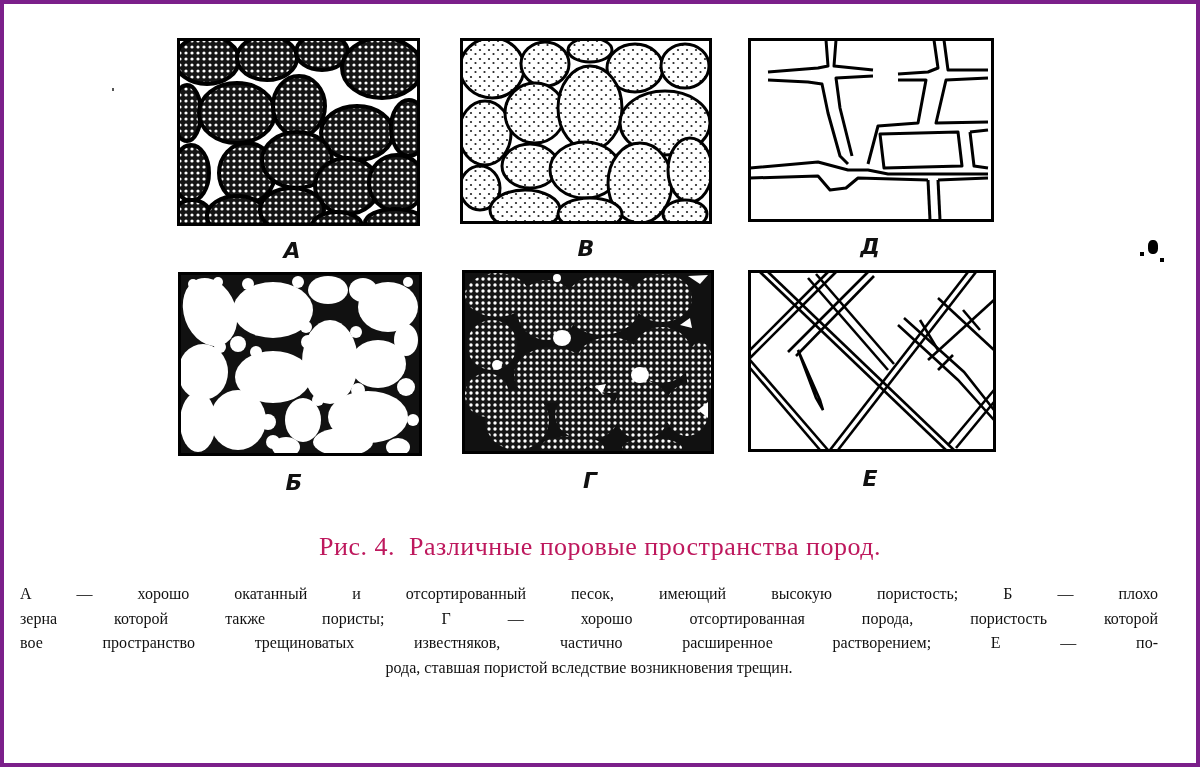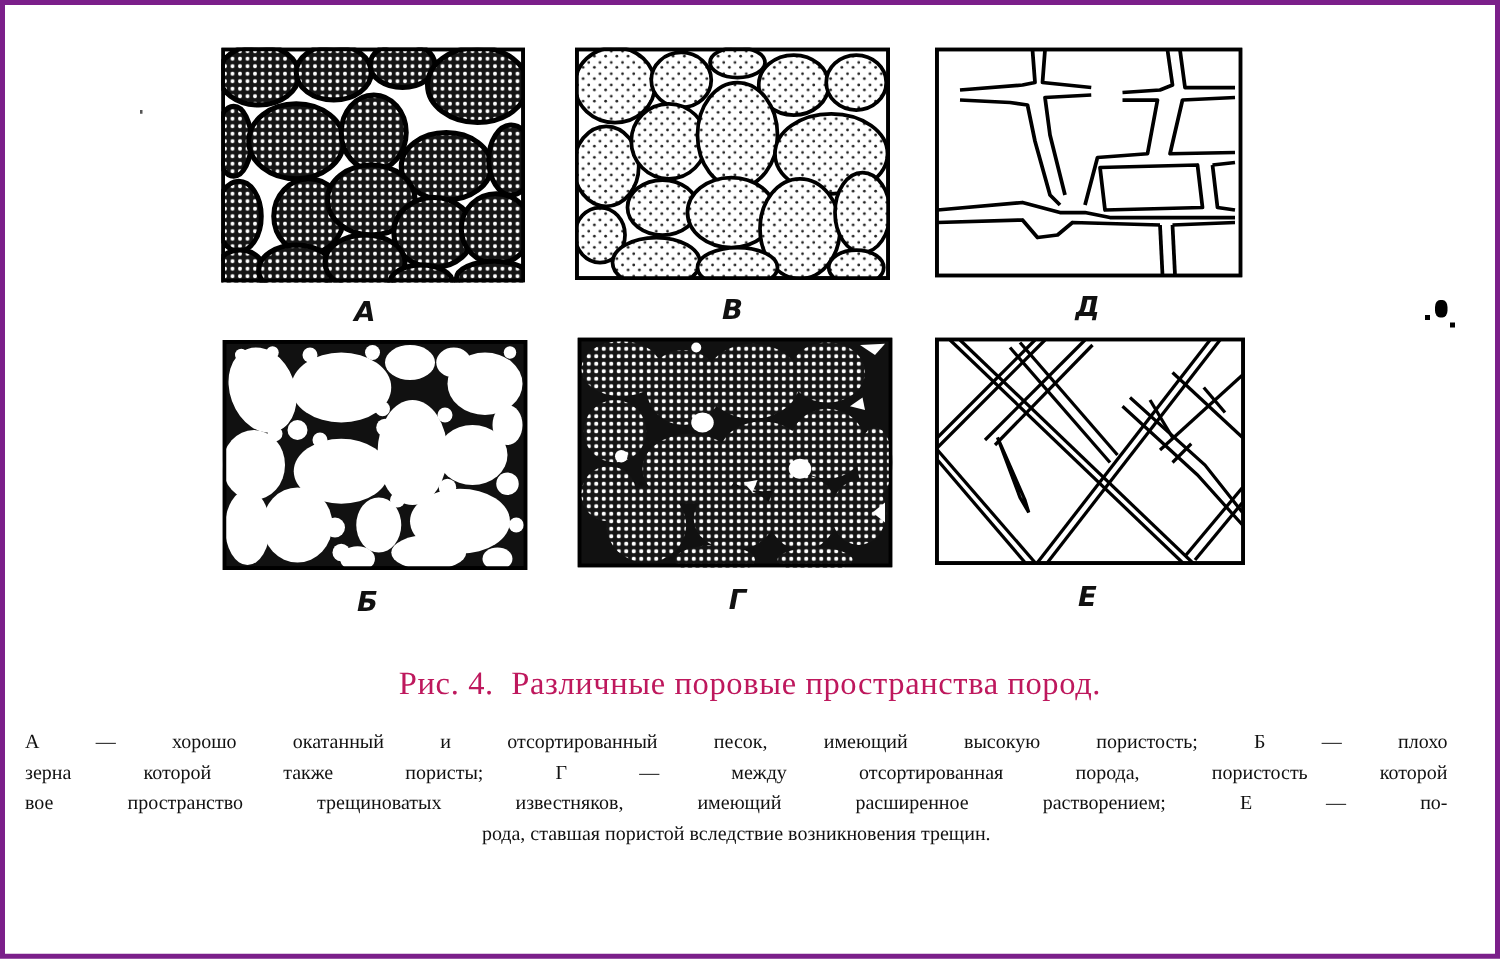--- a/index.html
+++ b/index.html
@@ -245,16 +245,16 @@
 <div class="speck" style="left:1140px;top:252px;width:4px;height:4px;background:#000;"></div>
 <div class="speck" style="left:1160px;top:258px;width:4px;height:4px;background:#000;"></div>
 <div class="speck" style="left:112px;top:88px;width:2px;height:3px;background:#555;"></div>
 
 <div class="caption">
   <span class="fig">Рис. 4.</span><span>Различные поровые пространства пород.</span>
 </div>
 
 <div class="body">
   <span class="line">А — хорошо окатанный и отсортированный песок, имеющий высокую пористость;  Б — плохо</span>
-  <span class="line">зерна которой также пористы;  Г — между  отсортированная порода,  пористость которой</span>
-  <span class="line">вое пространство трещиноватых известняков, имеющий расширенное  растворением;  Е — по-</span>
+  <span class="line">зерна которой также пористы;  Г — хорошо  отсортированная порода,  пористость которой</span>
+  <span class="line">вое пространство трещиноватых известняков, частично расширенное  растворением;  Е — по-</span>
   <span class="line last">рода, ставшая пористой вследствие возникновения трещин.</span>
 </div>
 
 </body></html>

